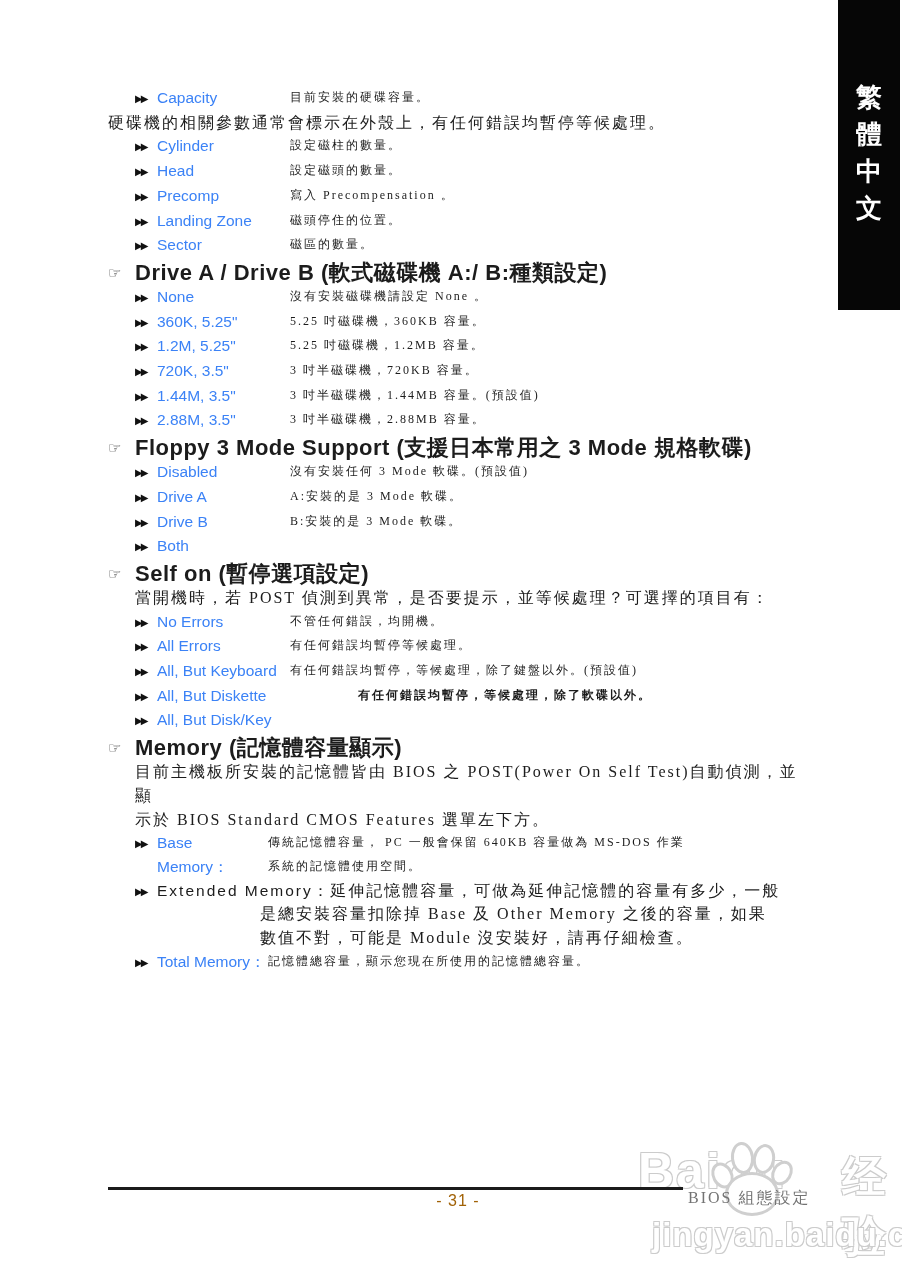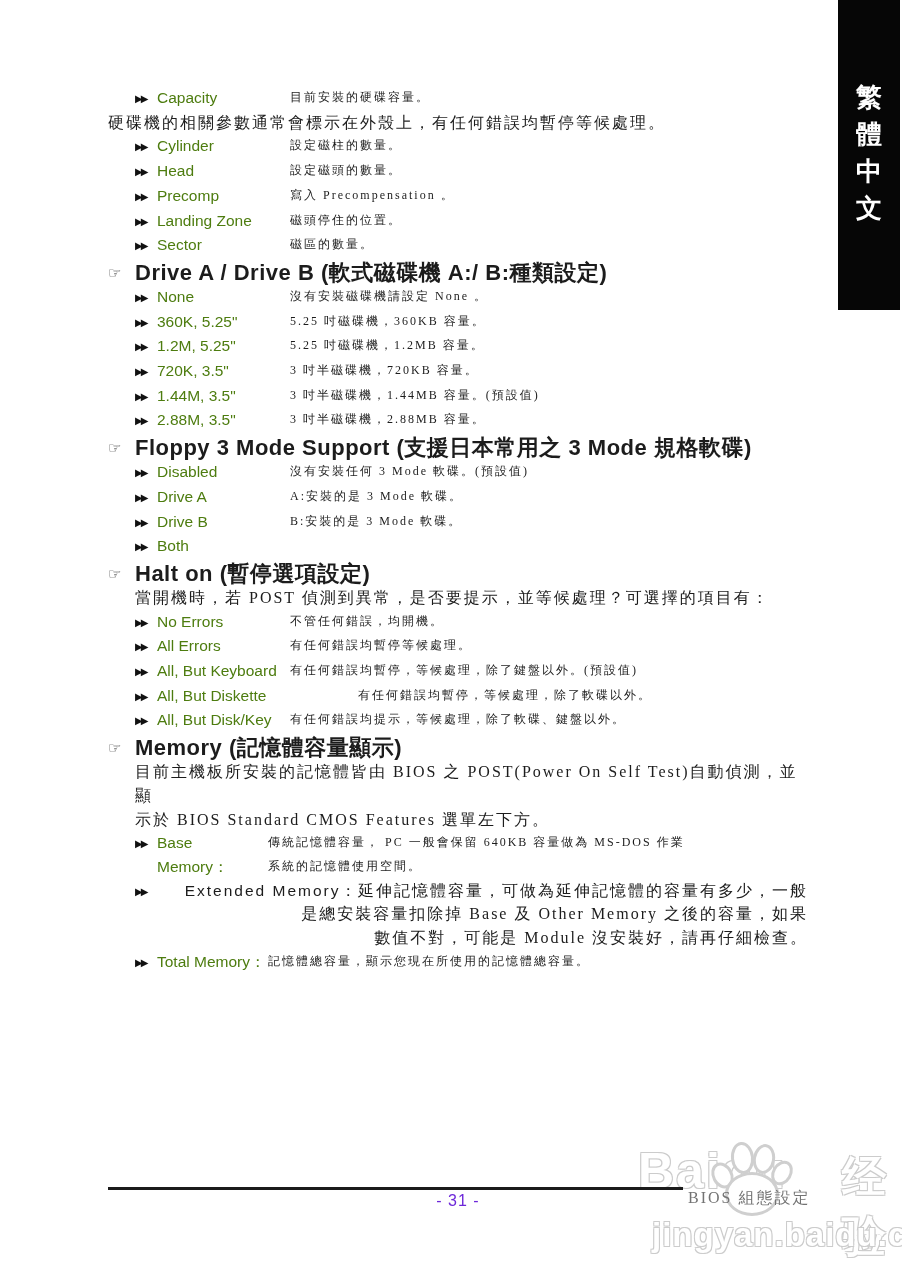--- a/index.html
+++ b/index.html
@@ -18,54 +18,53 @@
     font-family:"Liberation Serif","DejaVu Serif",serif;
     font-size:26px;font-weight:700;line-height:27px;margin-bottom:10px;
   }
   
   .content{position:absolute;left:108px;top:86px;width:700px;}
   .row{display:flex;align-items:flex-start;margin-left:27px;line-height:23.7px;}
   .bullet{
     flex:none;width:22px;font-size:10px;line-height:23.7px;
     letter-spacing:-2px;color:#111;padding-top:1px;
   }
-  .label{flex:none;width:133px;font-size:15.5px;line-height:23.7px;color:#4d7c0f;}
+  .label{flex:none;width:133px;font-size:15.5px;line-height:23.7px;color:#3b82f6;}
   .desc{
     flex:1;font-size:12px;letter-spacing:2px;line-height:23.7px;
     font-family:"Liberation Serif","DejaVu Serif",serif;
   }
-  .desc-pad{padding-left:68px;}
+  .desc-pad{padding-left:68px;font-weight:bold;}
   .note,.intro{
     font-size:16px;letter-spacing:2px;line-height:23.7px;
     font-family:"Liberation Serif","DejaVu Serif",serif;
   }
   .intro{margin-left:27px;}
   .section-title{display:flex;align-items:flex-start;margin-top:3px;line-height:24px;}
   .hand{flex:none;width:27px;font-size:15px;color:#333;line-height:24px;}
   .title-text{
     font-weight:700;font-size:22px;letter-spacing:0.5px;
     font-family:"Liberation Sans",sans-serif;
   }
   .mem-label{width:111px;}
   .mem-desc-lines div{line-height:23.7px;}
   .ext-block{flex:1;}
   .ext-line0 .label-inline{
     font-family:"Liberation Sans",sans-serif;font-size:15.5px;letter-spacing:2px;
   }
   .ext-line0,.ext-cont{
     font-size:16px;letter-spacing:2px;line-height:23.7px;
     font-family:"Liberation Serif","DejaVu Serif",serif;
-    text-align:right;
   }
   .ext-cont{margin-left:103px;}
   
   .footer-rule{position:absolute;left:108px;top:1187px;width:575px;height:3px;background:#1b1b1b;z-index:4;}
   .page-number{
     position:absolute;left:408px;top:1192px;width:100px;text-align:center;
-    font-size:16px;letter-spacing:1px;color:#6d28d9;z-index:4;
+    font-size:16px;letter-spacing:1px;color:#a16207;z-index:4;
   }
   .footer-right{
     position:absolute;left:688px;top:1188px;font-size:16px;letter-spacing:2px;
     color:#737373;z-index:5;
     font-family:"Liberation Serif","DejaVu Serif",serif;
   }
   
   .wm{position:absolute;color:#ffffff;font-weight:700;z-index:1;
     text-shadow:-1px -1px 0 #cccccc,1px -1px 0 #cccccc,-1px 1px 0 #cccccc,1px 1px 0 #cccccc;
   }
@@ -185,21 +184,21 @@
     </div>
     <div class="row">
       <span class="bullet">▶▶</span>
       <span class="label">Both</span>
     </div>
   </div>
 
   <div>
     <div class="section-title">
       <span class="hand">☞</span>
-      <span class="title-text">Halt on (暫停選項設定)</span>
+      <span class="title-text">Self on (暫停選項設定)</span>
     </div>
     <div class="intro">當開機時，若 POST 偵測到異常，是否要提示，並等候處理？可選擇的項目有：</div>
     <div class="row">
       <span class="bullet">▶▶</span>
       <span class="label">No Errors</span>
       <span class="desc">不管任何錯誤，均開機。</span>
     </div>
     <div class="row">
       <span class="bullet">▶▶</span>
       <span class="label">All Errors</span>
@@ -211,21 +210,20 @@
       <span class="desc">有任何錯誤均暫停，等候處理，除了鍵盤以外。(預設值)</span>
     </div>
     <div class="row">
       <span class="bullet">▶▶</span>
       <span class="label">All, But Diskette</span>
       <span class="desc desc-pad">有任何錯誤均暫停，等候處理，除了軟碟以外。</span>
     </div>
     <div class="row">
       <span class="bullet">▶▶</span>
       <span class="label">All, But Disk/Key</span>
-      <span class="desc">有任何錯誤均提示，等候處理，除了軟碟、鍵盤以外。</span>
     </div>
   </div>
 
   <div>
     <div class="section-title">
       <span class="hand">☞</span>
       <span class="title-text">Memory (記憶體容量顯示)</span>
     </div>
     <div class="intro">目前主機板所安裝的記憶體皆由 BIOS 之 POST(Power On Self Test)自動偵測，並顯</div>
     <div class="intro">示於 BIOS Standard CMOS Features 選單左下方。</div>

